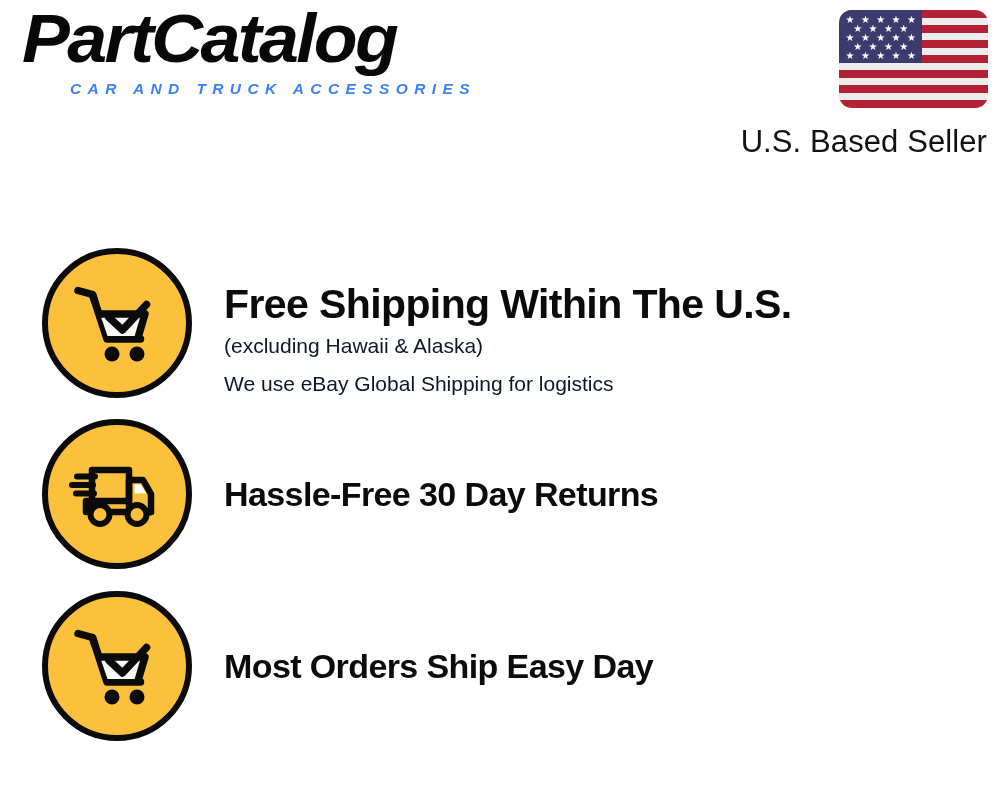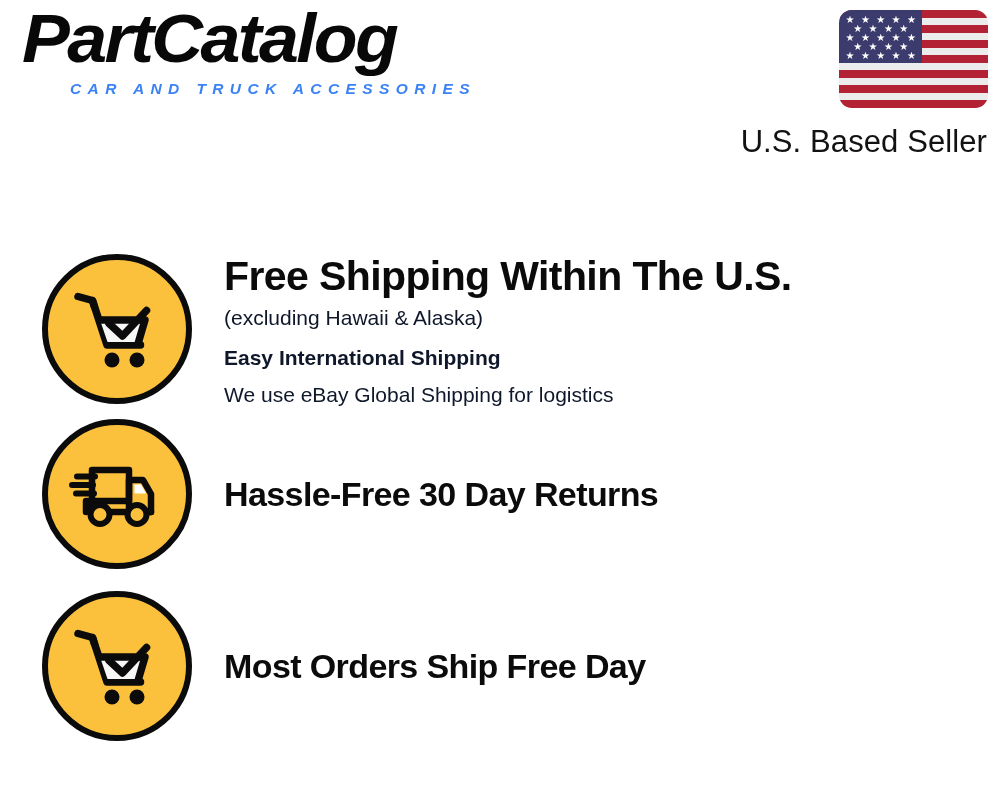--- a/index.html
+++ b/index.html
@@ -116,21 +116,21 @@
     position: absolute;
     left: 0;
     top: 240px;
     width: 1000px;
   }
   .feature-row {
     position: absolute;
     left: 42px;
     width: 940px;
     display: flex;
-    align-items: center;
+    align-items: flex-end;
   }
   #feature-row-0 { top: 8px; }
   #feature-row-1 { top: 179px; }
   #feature-row-2 { top: 351px; }
 
   .feature-badge {
     flex: 0 0 auto;
     width: 150px;
     height: 150px;
     border-radius: 50%;
@@ -250,21 +250,20 @@
         <path d="M33 41 L78 41 L71.5 63 L40.5 63 Z" fill="#F7F7F5" stroke="none"></path>
         <path d="M33 41 L78 41 L71.5 63" fill="none" stroke="#0b0b0b" stroke-width="7.5" stroke-linecap="round" stroke-linejoin="round"></path>
         <path d="M42 44.5 L55.5 57 L79.5 31.5" fill="none" stroke="#0b0b0b" stroke-width="7.5" stroke-linecap="round" stroke-linejoin="round"></path>
         <circle cx="45" cy="81" r="7.5" fill="#0b0b0b"></circle>
         <circle cx="70" cy="81" r="7.5" fill="#0b0b0b"></circle>
       </svg>
     </div>
     <div class="feature-text">
       <div class="feature-headline">Free Shipping Within The U.S.</div>
       <div class="feature-sub">(excluding Hawaii &amp; Alaska)</div>
-      <div class="feature-sub strong">Easy International Shipping</div>
       <div class="feature-sub plain">We use eBay Global Shipping for logistics</div>
     </div>
   </div>
 
   <div class="feature-row row-centered" id="feature-row-1">
     <div class="feature-badge">
       <svg viewBox="0 0 100 100">
         <path d="M25 26 L62 26 L62 57 L25 57 Z" fill="none" stroke="#0b0b0b" stroke-width="6.5" stroke-linejoin="round"></path>
         <path d="M62 36 L76 36 L84 50 L84 68 L62 68 Z" fill="none" stroke="#0b0b0b" stroke-width="6.5" stroke-linejoin="round"></path>
         <path d="M67.5 40.5 L74 40.5 L79 49.5 L67.5 49.5 Z" fill="#FFFFFF" stroke="none"></path>
@@ -288,17 +287,17 @@
         <path d="M11 17.5 L25.5 21.5 L27.5 28" fill="none" stroke="#0b0b0b" stroke-width="7.5" stroke-linecap="round" stroke-linejoin="round"></path>
         <path d="M25.5 21.5 L40 66 L73.5 66" fill="none" stroke="#0b0b0b" stroke-width="7.5" stroke-linecap="round" stroke-linejoin="round"></path>
         <path d="M33 41 L78 41 L71.5 63 L40.5 63 Z" fill="#F7F7F5" stroke="none"></path>
         <path d="M33 41 L78 41 L71.5 63" fill="none" stroke="#0b0b0b" stroke-width="7.5" stroke-linecap="round" stroke-linejoin="round"></path>
         <path d="M42 44.5 L55.5 57 L79.5 31.5" fill="none" stroke="#0b0b0b" stroke-width="7.5" stroke-linecap="round" stroke-linejoin="round"></path>
         <circle cx="45" cy="81" r="7.5" fill="#0b0b0b"></circle>
         <circle cx="70" cy="81" r="7.5" fill="#0b0b0b"></circle>
       </svg>
     </div>
     <div class="feature-text">
-      <div class="feature-headline">Most Orders Ship Free Day</div>
+      <div class="feature-headline">Most Orders Ship Easy Day</div>
     </div>
   </div>
 
 </div>
 
 </body></html>

